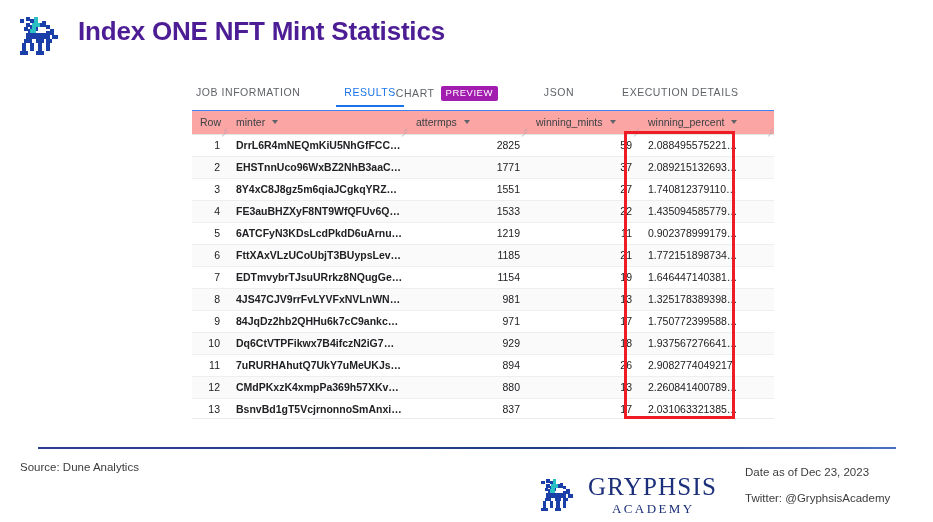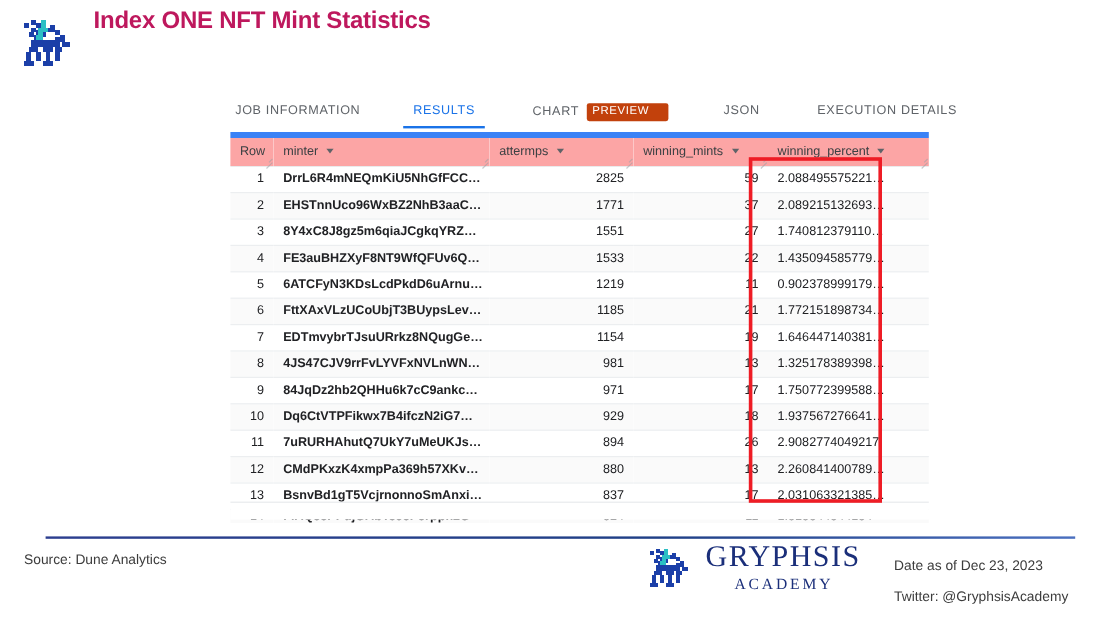--- a/index.html
+++ b/index.html
@@ -23,25 +23,25 @@
     width: 933px;
     height: 66px;
   }
   .brand-mark {
     position: absolute;
     left: 14px; top: 13px;
     width: 52px; height: 48px;
   }
   .slide-title {
     position: absolute;
-    left: 78px; top: 6px;
-    font-size: 20px;
+    left: 78px; top: 16px;
+    font-size: 26px;
     font-weight: bold;
     letter-spacing: -0.2px;
-    color: #be185d;
+    color: #4c1d95;
     white-space: nowrap;
   }
 
   
   .query-panel {
     position: absolute;
     left: 192px; top: 70px;
     width: 582px;
   }
   .panel-title {
@@ -49,53 +49,53 @@
     color: #202124;
     padding: 4px 0 0 3px;
     letter-spacing: 0.1px;
   }
 
   
   .tabs-row {
     position: relative;
     margin-top: 14px;
     height: 26px;
-    border-bottom: 5px solid #3b82f6;
+    border-bottom: 1px solid #3b82f6;
     display: flex;
     align-items: flex-start;
   }
   .tab {
     font-size: 10.5px;
     letter-spacing: 0.55px;
     color: #5f6368;
     padding: 2px 0 8px 0;
     white-space: nowrap;
     position: relative;
     display: flex;
     align-items: center;
     gap: 6px;
   }
   .tab.tab-job      { margin-left: 4px; }
   .tab.tab-results  { margin-left: 44px; color: #1a73e8; }
-  .tab.tab-chart    { margin-left: 48px; }
+  .tab.tab-chart    { }
   .tab.tab-json     { margin-left: 46px; }
   .tab.tab-exec     { margin-left: 48px; }
   .tab.tab-results::after {
     content: "";
     position: absolute;
     left: -8px; right: -8px; bottom: -1px;
     height: 2.5px;
     background: #1a73e8;
   }
   .preview-badge {
-    background: #c2410c;
+    background: #a21caf;
     color: #ffffff;
     font-size: 9.5px;
     letter-spacing: 0.5px;
-    padding: 2px 16px 3px 5px;
+    padding: 2px 5px 3px 5px;
     border-radius: 2px;
     line-height: 1;
   }
 
   
   .result-table {
     width: 100%;
     border-collapse: collapse;
     table-layout: fixed;
     font-size: 10.5px;
@@ -212,21 +212,21 @@
     background: linear-gradient(to right, #2c3e8f, #1f3f86 60%, #4a6fbf);
   }
   .source-text {
     position: absolute;
     left: 20px; top: 461px;
     font-size: 11.5px;
     color: #3c3c3c;
   }
   .footer-logo {
     position: absolute;
-    left: 536px; top: 452px;
+    left: 536px; top: 474px;
     width: 190px; height: 48px;
   }
   .footer-logo .glyph {
     position: absolute;
     left: 0; top: 2px;
     width: 44px; height: 40px;
   }
   .footer-logo .wordmark {
     position: absolute;
     left: 52px; top: 0px;

